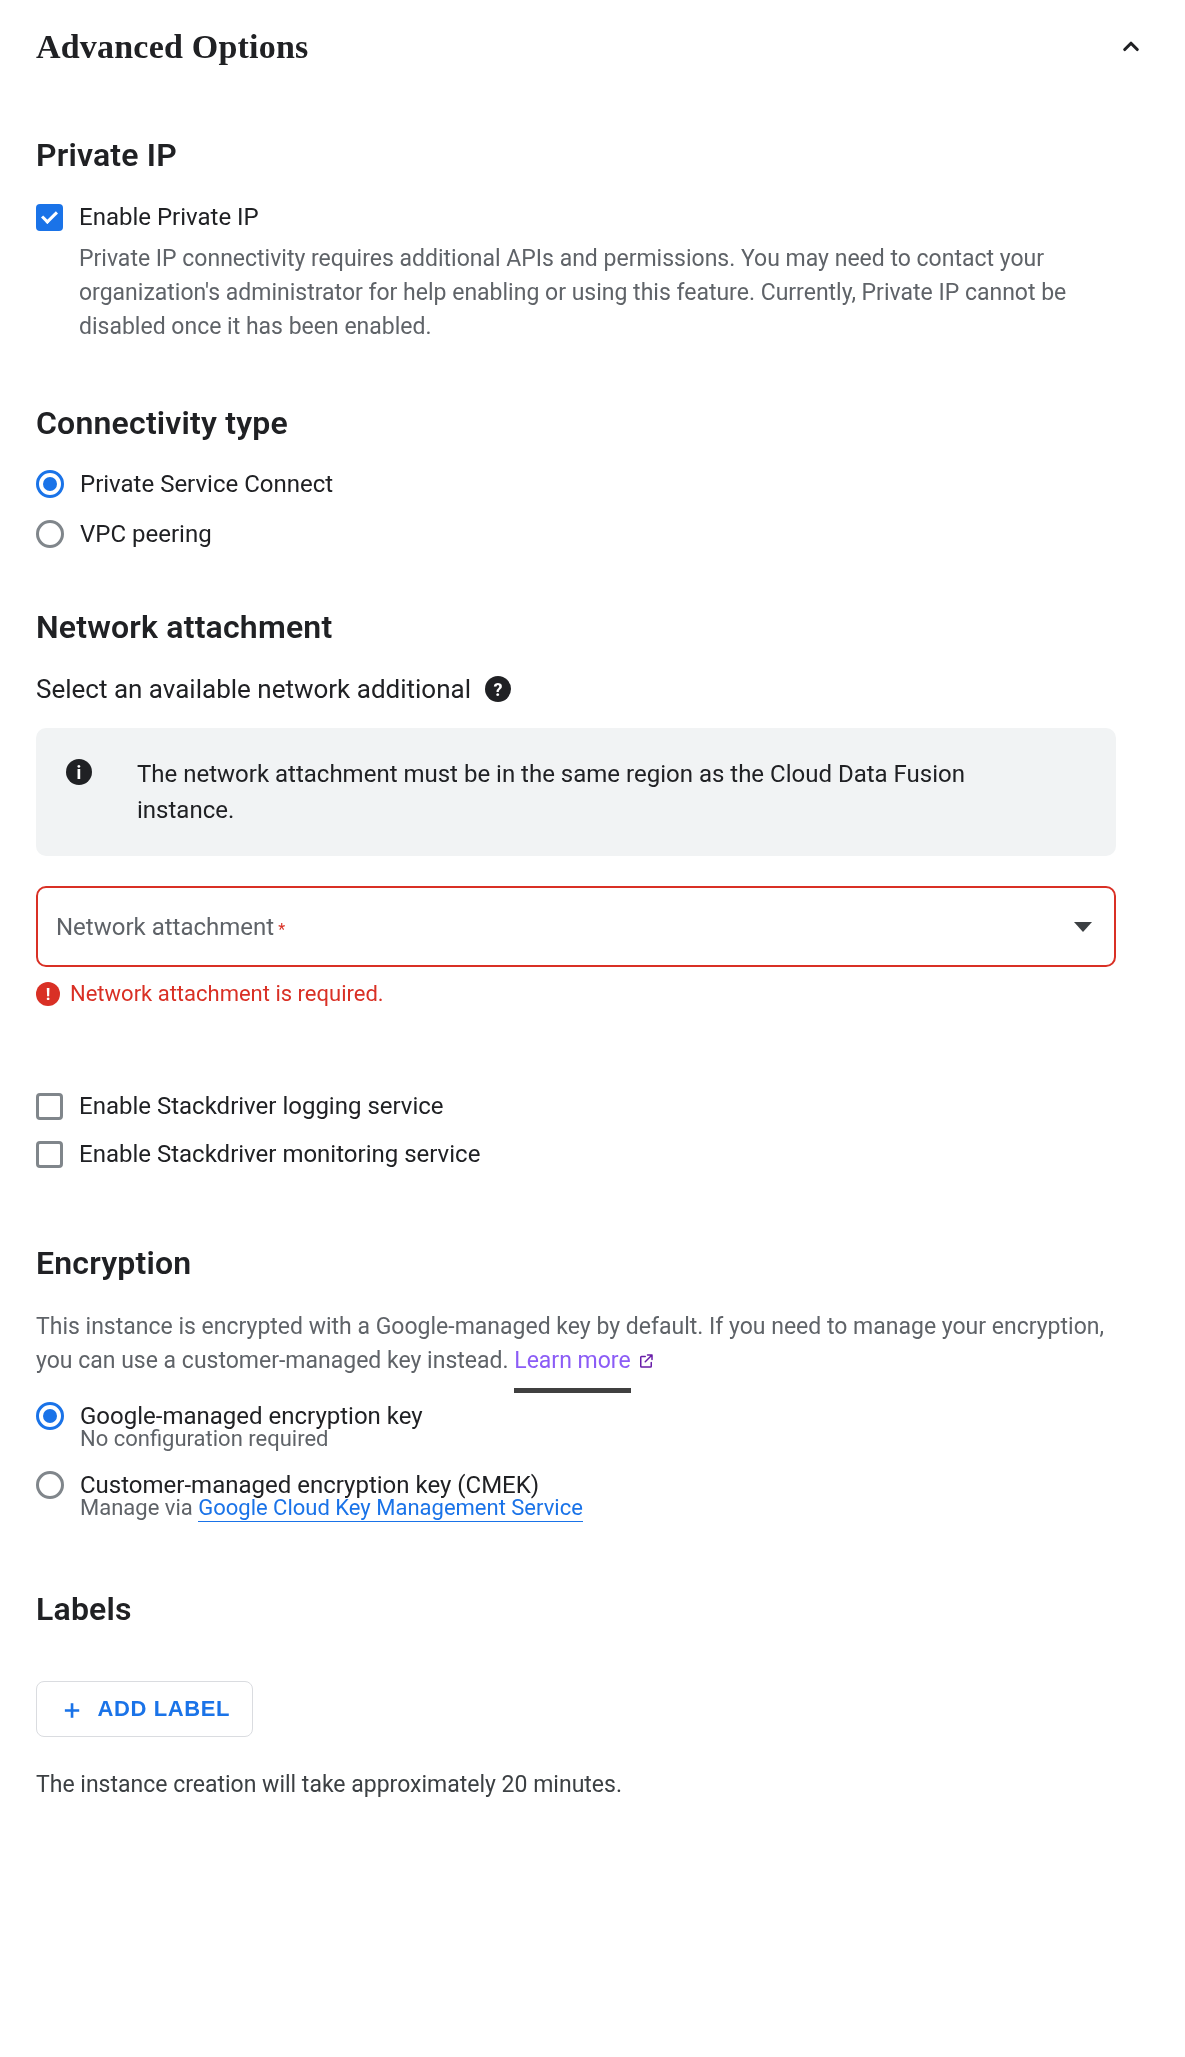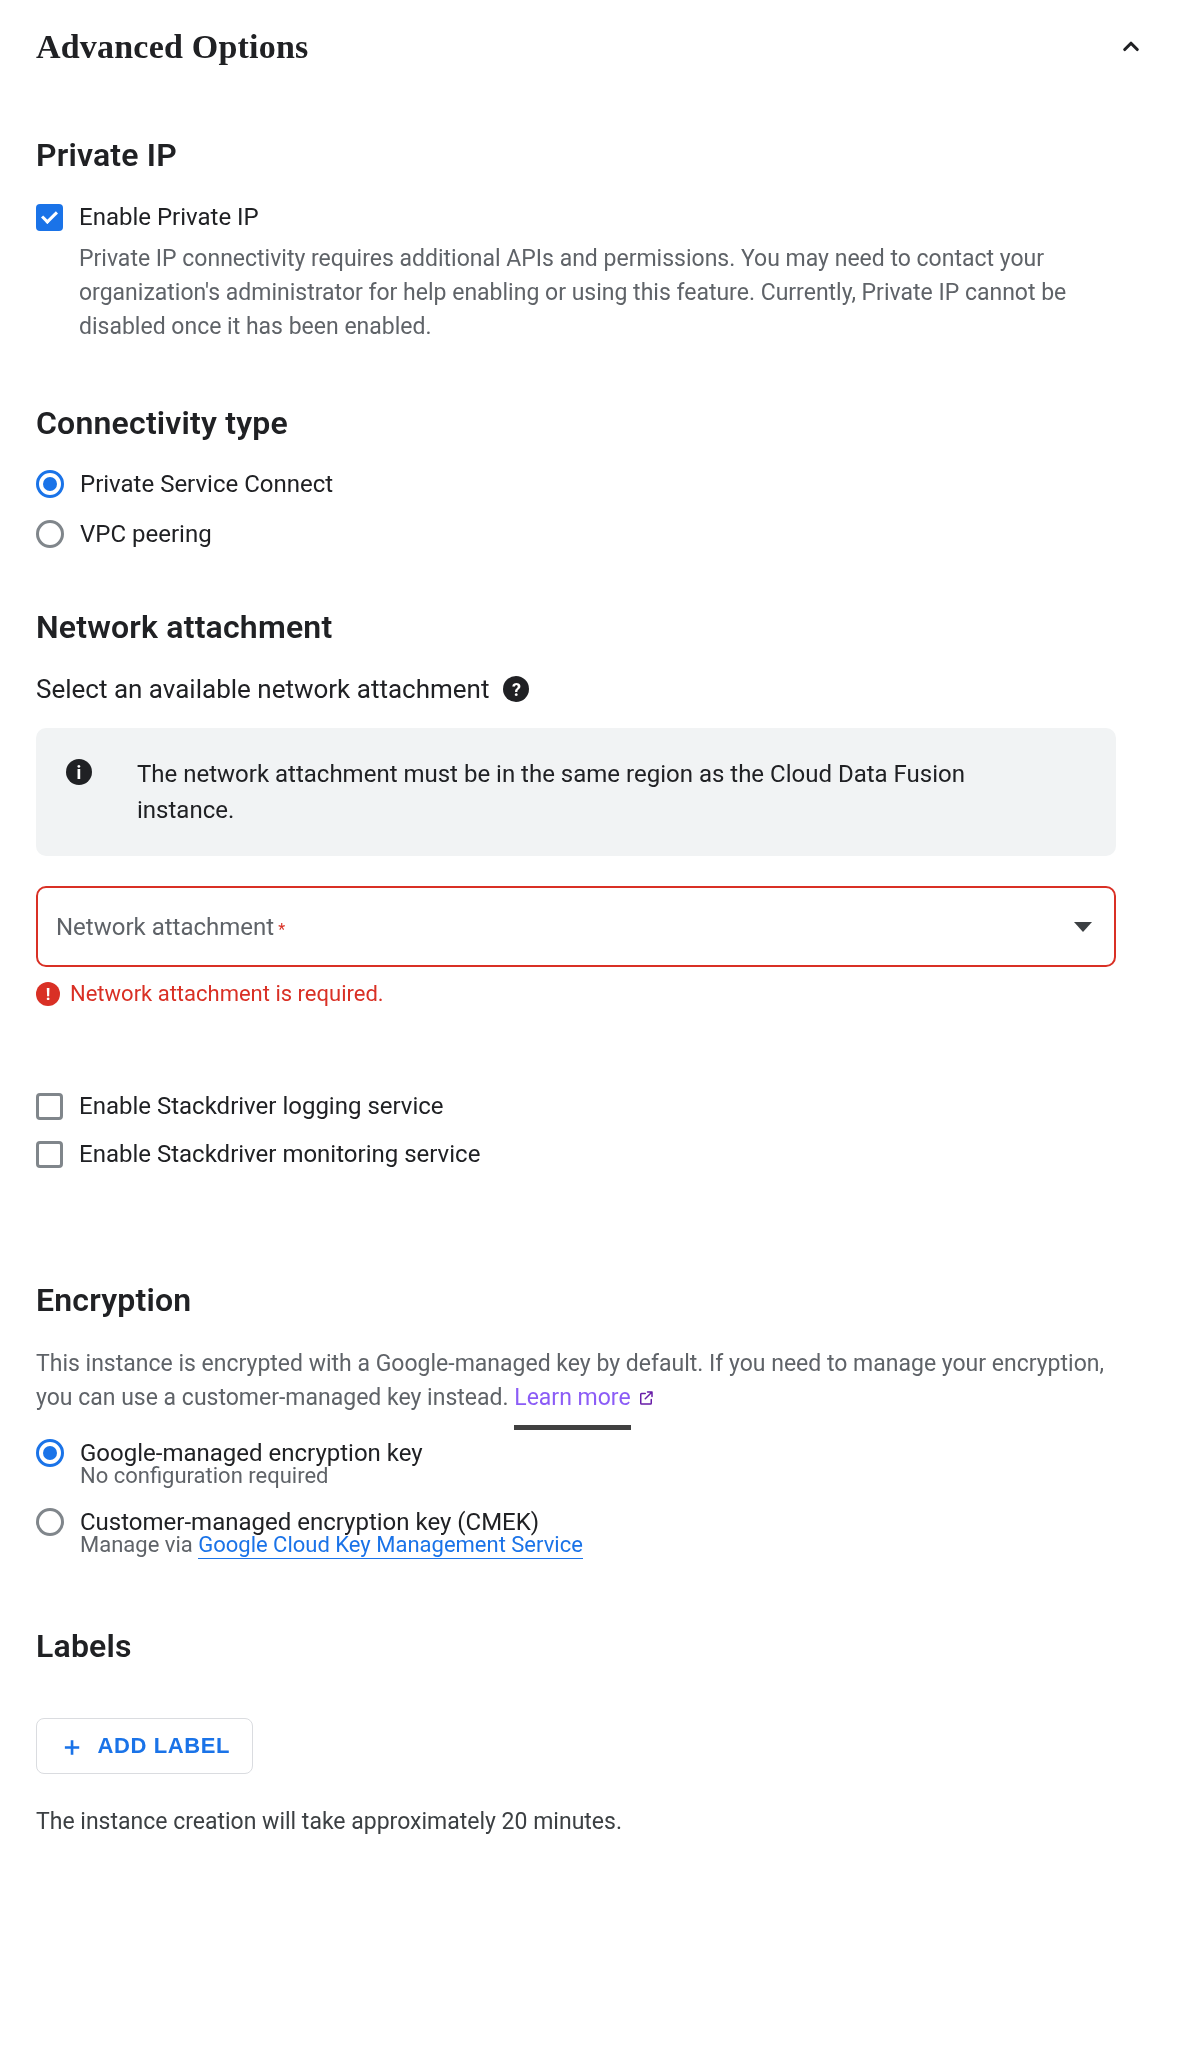--- a/index.html
+++ b/index.html
@@ -150,21 +150,21 @@
     </div>
     <div class="radio-row" style="margin-bottom:0;">
       <span class="radio off"></span>
       <span class="radio-label">VPC peering</span>
     </div>
   </div>
 
   <div class="block">
     <h2 class="sub-title">Network attachment</h2>
     <div class="na-caption">
-      <span>Select an available network attachment</span>
+      <span>Select an available network additional</span>
       <span class="help-circ">?</span>
     </div>
     <div class="info-banner">
       <span class="info-ic">i</span>
       <div class="txt">The network attachment must be in the same region as the Cloud Data Fusion instance.</div>
     </div>
     <div class="select-err">
       <span>
         <span class="select-ph">Network attachment</span><span class="req">*</span>
       </span>
@@ -180,21 +180,21 @@
     <div class="cb-row" style="margin-bottom:18px;">
       <span class="cb unchecked"></span>
       <span class="cb-label">Enable Stackdriver logging service</span>
     </div>
     <div class="cb-row">
       <span class="cb unchecked"></span>
       <span class="cb-label">Enable Stackdriver monitoring service</span>
     </div>
   </div>
 
-  <div class="block" style="margin-top:112px;">
+  <div class="block" style="margin-top:75px;">
     <h2 class="sub-title">Encryption</h2>
     <div class="desc">
       <span>This instance is encrypted with a Google-managed key by default. If you need to manage your encryption, you can use a customer-managed key instead. </span><a class="purple" href="#"><span>Learn more</span></a><span class="ext-ic"><svg viewBox="0 0 24 24" fill="none">
             <path d="M14 4h6v6M20 4l-9 9M19 14v5a1 1 0 0 1-1 1H6a1 1 0 0 1-1-1V7a1 1 0 0 1 1-1h5" stroke-width="2" stroke-linecap="round" stroke-linejoin="round"></path>
           </svg></span>
     </div>
 
     <div class="radio-row" style="margin-bottom:10px;">
       <span class="radio on"></span>
       <span class="radio-label">Google-managed encryption key</span>

